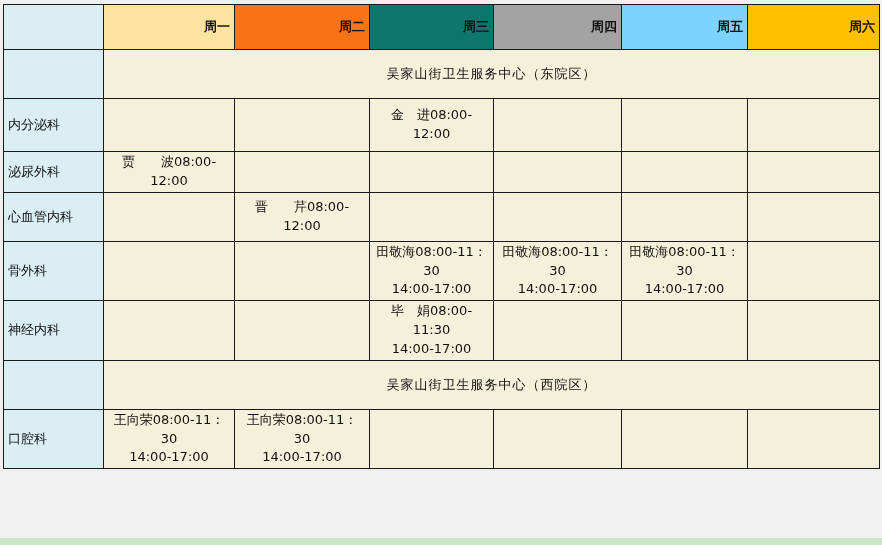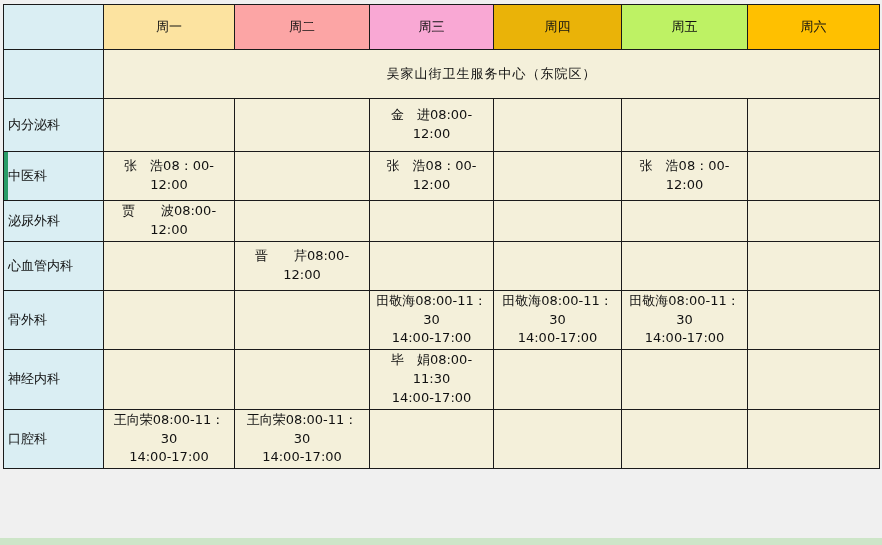--- a/index.html
+++ b/index.html
@@ -20,21 +20,21 @@
     table-layout:fixed;
     background:#f4f0da;
   }
   table.schedule th, table.schedule td{
     border:1px solid #1a1a1a;
     font-size:13px;
     color:#111;
     padding:1px 4px;
     overflow:hidden;
   }
-  th.weekday{font-weight:normal;text-align:center;font-size:13px;}
+  th.weekday{font-weight:bold;text-align:right;font-size:13px;}
   td.dept{
     background:#daeef3;
     text-align:left;
     padding-left:7px;
     font-size:13px;
   }
   td.corner{background:#daeef3;}
   td.slot{
     text-align:center;
     white-space:pre-line;
@@ -66,46 +66,37 @@
         <col style="width: 135px;">
         <col style="width: 124px;">
         <col style="width: 128px;">
         <col style="width: 126px;">
         <col style="width: 132px;">
       </colgroup>
     <tbody id="tbody">
         <tr style="height: 45px;">
           <td class="corner"></td>
           <th class="weekday" style="background: rgb(252, 227, 160);">周一</th>
-          <th class="weekday" style="background: #fca5a5;">周二</th>
-          <th class="weekday" style="background: #f9a8d4; margin-top: 18px;">周三</th>
-          <th class="weekday" style="background: #eab308; margin-left: 11px;">周四</th>
-          <th class="weekday" style="background: #bef264;">周五</th>
+          <th class="weekday" style="background: #f97316;">周二</th>
+          <th class="weekday" style="background: #0f766e; margin-top: 18px;">周三</th>
+          <th class="weekday" style="background: #a3a3a3; margin-left: 11px;">周四</th>
+          <th class="weekday" style="background: #7dd3fc;">周五</th>
           <th class="weekday" style="background: rgb(255, 192, 0); margin-left: 7px;">周六</th>
         </tr>
         <tr style="height: 49px;">
           <td class="dept"></td>
           <td class="section-title" colspan="6">吴家山街卫生服务中心（东院区）</td>
         </tr>
         <tr style="height: 53px; padding-left: 15px;">
           <td class="dept">内分泌科</td>
           <td class="slot"></td>
           <td class="slot"></td>
           <td class="slot">金　进08:00-12:00</td>
           <td class="slot"></td>
           <td class="slot"></td>
-          <td class="slot"></td>
-        </tr>
-        <tr style="height: 49px;">
-          <td class="dept accent">中医科</td>
-          <td class="slot">张　浩08：00-12:00</td>
-          <td class="slot"></td>
-          <td class="slot">张　浩08：00-12:00</td>
-          <td class="slot"></td>
-          <td class="slot">张　浩08：00-12:00</td>
           <td class="slot"></td>
         </tr>
         <tr style="height: 39px;">
           <td class="dept">泌尿外科</td>
           <td class="slot">贾　　波08:00-12:00</td>
           <td class="slot"></td>
           <td class="slot"></td>
           <td class="slot"></td>
           <td class="slot"></td>
           <td class="slot"></td>
@@ -135,20 +126,24 @@
           <td class="dept">神经内科</td>
           <td class="slot"></td>
           <td class="slot"></td>
           <td class="slot">毕　娟08:00-11:30
 14:00-17:00</td>
           <td class="slot"></td>
           <td class="slot"></td>
           <td class="slot"></td>
         </tr>
         <tr style="height: 49px;">
+          <td class="dept"></td>
+          <td class="section-title" colspan="6">吴家山街卫生服务中心（西院区）</td>
+        </tr>
+        <tr style="height: 49px;">
           <td class="dept">口腔科</td>
           <td class="slot">王向荣08:00-11：30
 14:00-17:00</td>
           <td class="slot">王向荣08:00-11：30
 14:00-17:00</td>
           <td class="slot"></td>
           <td class="slot"></td>
           <td class="slot"></td>
           <td class="slot"></td>
         </tr>

